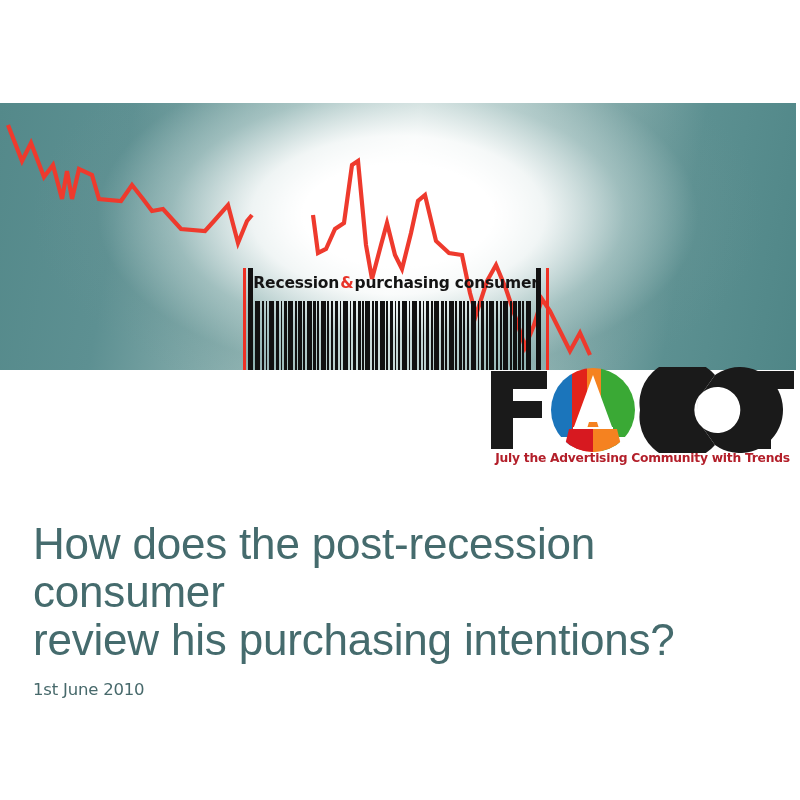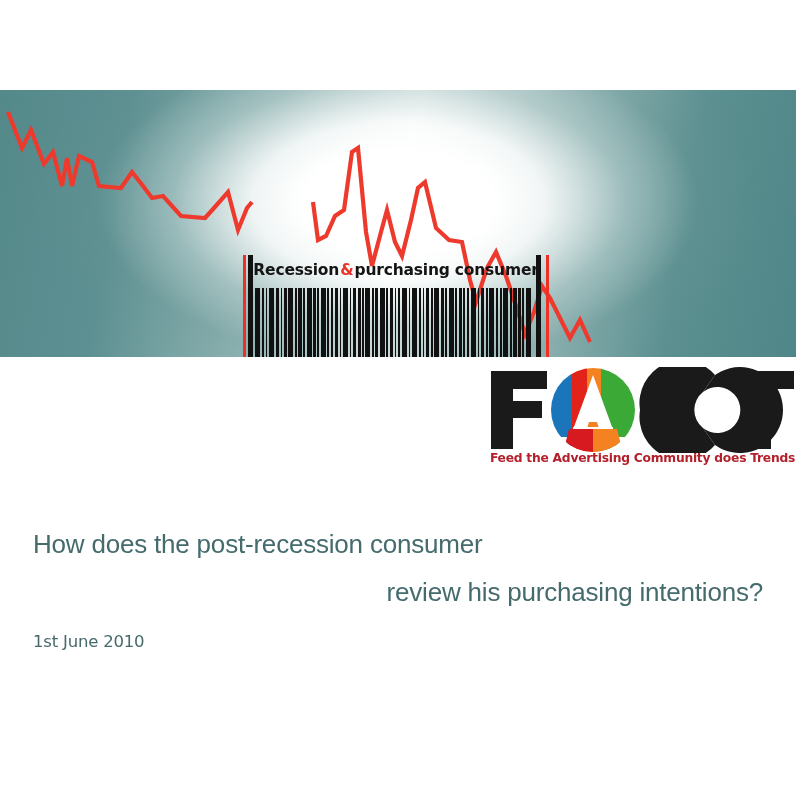--- a/index.html
+++ b/index.html
@@ -5,21 +5,21 @@
   html,body{margin:0;padding:0;}
   body{
     width:800px;height:800px;background:#ffffff;
     font-family:"Liberation Sans", sans-serif;
     overflow:hidden;position:relative;
   }
   .page{position:absolute;inset:0;background:#fff;}
 
   
   .banner{
-    position:absolute;left:0;top:90px;width:796px;height:267px;
+    position:absolute;left:0;top:103px;width:796px;height:267px;
     overflow:hidden;
   }
   .banner-bg{
     position:absolute;inset:0;
     background:
       radial-gradient(ellipse 46% 74% at 50% 42%, #ffffff 0%, #ffffff 26%, rgba(255,255,255,0.86) 40%, rgba(186,209,208,0.55) 62%, rgba(109,150,150,0.16) 82%, rgba(77,130,130,0) 100%),
       linear-gradient(100deg, #54898a 0%, #5d9092 16%, #8fb3b2 34%, #dfe9e7 50%, #9dbcbb 66%, #5c9091 84%, #4f8687 100%);
   }
   .banner-svg{position:absolute;inset:0;}
 
@@ -62,24 +62,24 @@
     text-align:center;
     font-family:"DejaVu Sans", sans-serif;
     font-size:12.3px;font-weight:bold;letter-spacing:-0.25px;
     color:#b31f2a;white-space:nowrap;
   }
 
   
   .titleblock{position:absolute;left:33px;top:520px;width:730px;}
   .headline{
     font-family:"Liberation Sans", sans-serif;
-    font-size:26px;line-height:48px;font-weight:normal;
+    font-size:44px;line-height:48px;font-weight:normal;
     color:#456b6d;margin:0;letter-spacing:-0.2px;
   }
-  .headline .l2{display:block;text-align:right;}
+  .headline .l2{display:block;}
   .subdate{
     margin-top:16px;
     font-family:"DejaVu Sans", sans-serif;
     font-size:16.5px;font-weight:normal;color:#47696b;
     letter-spacing:-0.2px;
   }
 </style>
 </head>
 <body>
 
@@ -202,21 +202,21 @@
 
       <g>
         <path fill="#1a1a1a" d="M 208,43 A 43,43 0 1 1 226,78 L 214,61 A 23,23 0 1 0 214,25 L 226,8 A 43,43 0 0 0 208,43 Z"></path>
         <path fill="#1a1a1a" d="M 151,43 A 43,43 0 0 1 226,8 L 214,25 A 23,23 0 0 0 214,61 L 226,78 A 43,43 0 0 1 151,43 Z"></path>
       </g>
 
       <g>
         <path fill="#1a1a1a" d="M 238,4 L 305,4 L 305,22 L 282,22 L 282,82 L 261,82 L 261,22 L 238,22 Z"></path>
       </g>
     </svg>
-    <div class="tagline">Feed the Advertising Community does Trends</div>
+    <div class="tagline">July the Advertising Community with Trends</div>
   </div>
 
   <div class="titleblock">
     <h1 class="headline">
       <span class="l1">How does the post-recession consumer</span>
       <span class="l2">review his purchasing intentions?</span>
     </h1>
     <div class="subdate">1st June 2010</div>
   </div>
 

